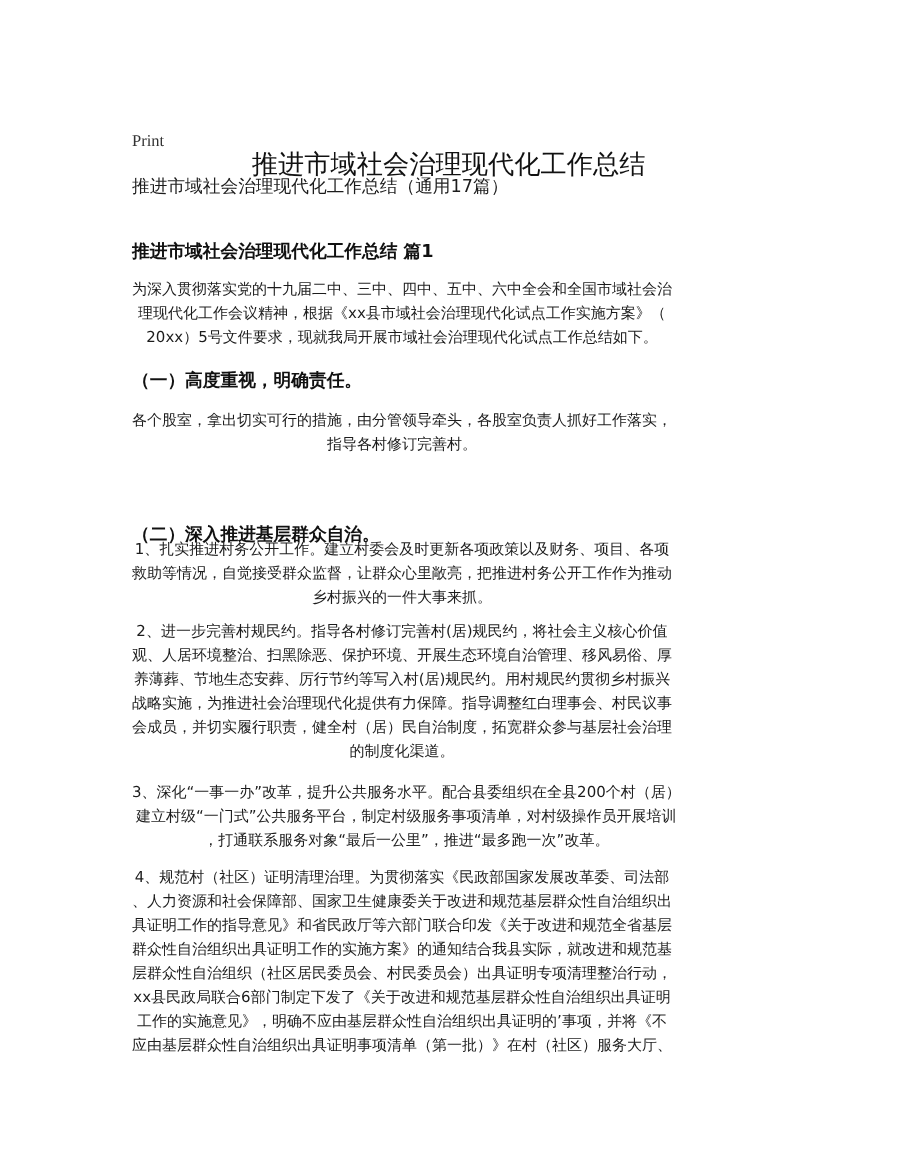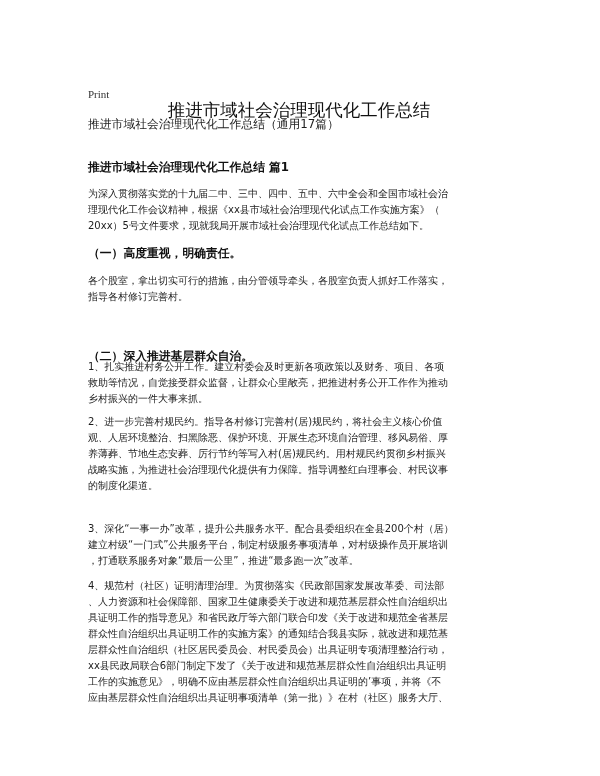--- a/index.html
+++ b/index.html
@@ -4,21 +4,21 @@
   <style>
     html, body { margin: 0; padding: 0; background: #ffffff; }
     body { width: 600px; height: 776px; position: relative; overflow: hidden;
            font-family: "DejaVu Sans", sans-serif; color: #1c1c1c; }
     .blk { position: absolute; left: 88px; white-space: nowrap; }
     .print { top: 70px; font-family: "Liberation Serif", serif; font-size: 11px; line-height: 16px; color: #333; margin-top: 16px; }
     .title { top: 98px; left: 0; width: 598px; text-align: center; font-size: 17.5px; line-height: 24px; color: #111; }
     .subtitle { top: 116px; font-size: 11.8px; line-height: 16px; }
     .h { font-size: 11.8px; line-height: 16px; font-weight: bold; color: #111; }
     .p { font-size: 10px; line-height: 16px; }
-    .p div, .h div { height: 16px; }
+    .p div, .h div { height: 16px; text-align: center; }
   </style>
 </head>
 <body>
 
 <div class="blk print">Print</div>
 
 <div class="blk title">推进市域社会治理现代化工作总结</div>
 
 <div class="blk subtitle">推进市域社会治理现代化工作总结（通用17篇）</div>
 
@@ -49,20 +49,21 @@
   <div>1、扎实推进村务公开工作。建立村委会及时更新各项政策以及财务、项目、各项</div>
   <div>救助等情况，自觉接受群众监督，让群众心里敞亮，把推进村务公开工作作为推动</div>
   <div>乡村振兴的一件大事来抓。</div>
 </div>
 
 <div class="blk p" style="top:414px">
   <div>2、进一步完善村规民约。指导各村修订完善村(居)规民约，将社会主义核心价值</div>
   <div>观、人居环境整治、扫黑除恶、保护环境、开展生态环境自治管理、移风易俗、厚</div>
   <div>养薄葬、节地生态安葬、厉行节约等写入村(居)规民约。用村规民约贯彻乡村振兴</div>
   <div>战略实施，为推进社会治理现代化提供有力保障。指导调整红白理事会、村民议事</div>
+  <div>会成员，并切实履行职责，健全村（居）民自治制度，拓宽群众参与基层社会治理</div>
   <div>的制度化渠道。</div>
 </div>
 
 <div class="blk p" style="top:521px">
   <div>3、深化“一事一办”改革，提升公共服务水平。配合县委组织在全县200个村（居）</div>
   <div>建立村级“一门式”公共服务平台，制定村级服务事项清单，对村级操作员开展培训</div>
   <div>，打通联系服务对象“最后一公里”，推进“最多跑一次”改革。</div>
 </div>
 
 <div class="blk p" style="top:578px">

